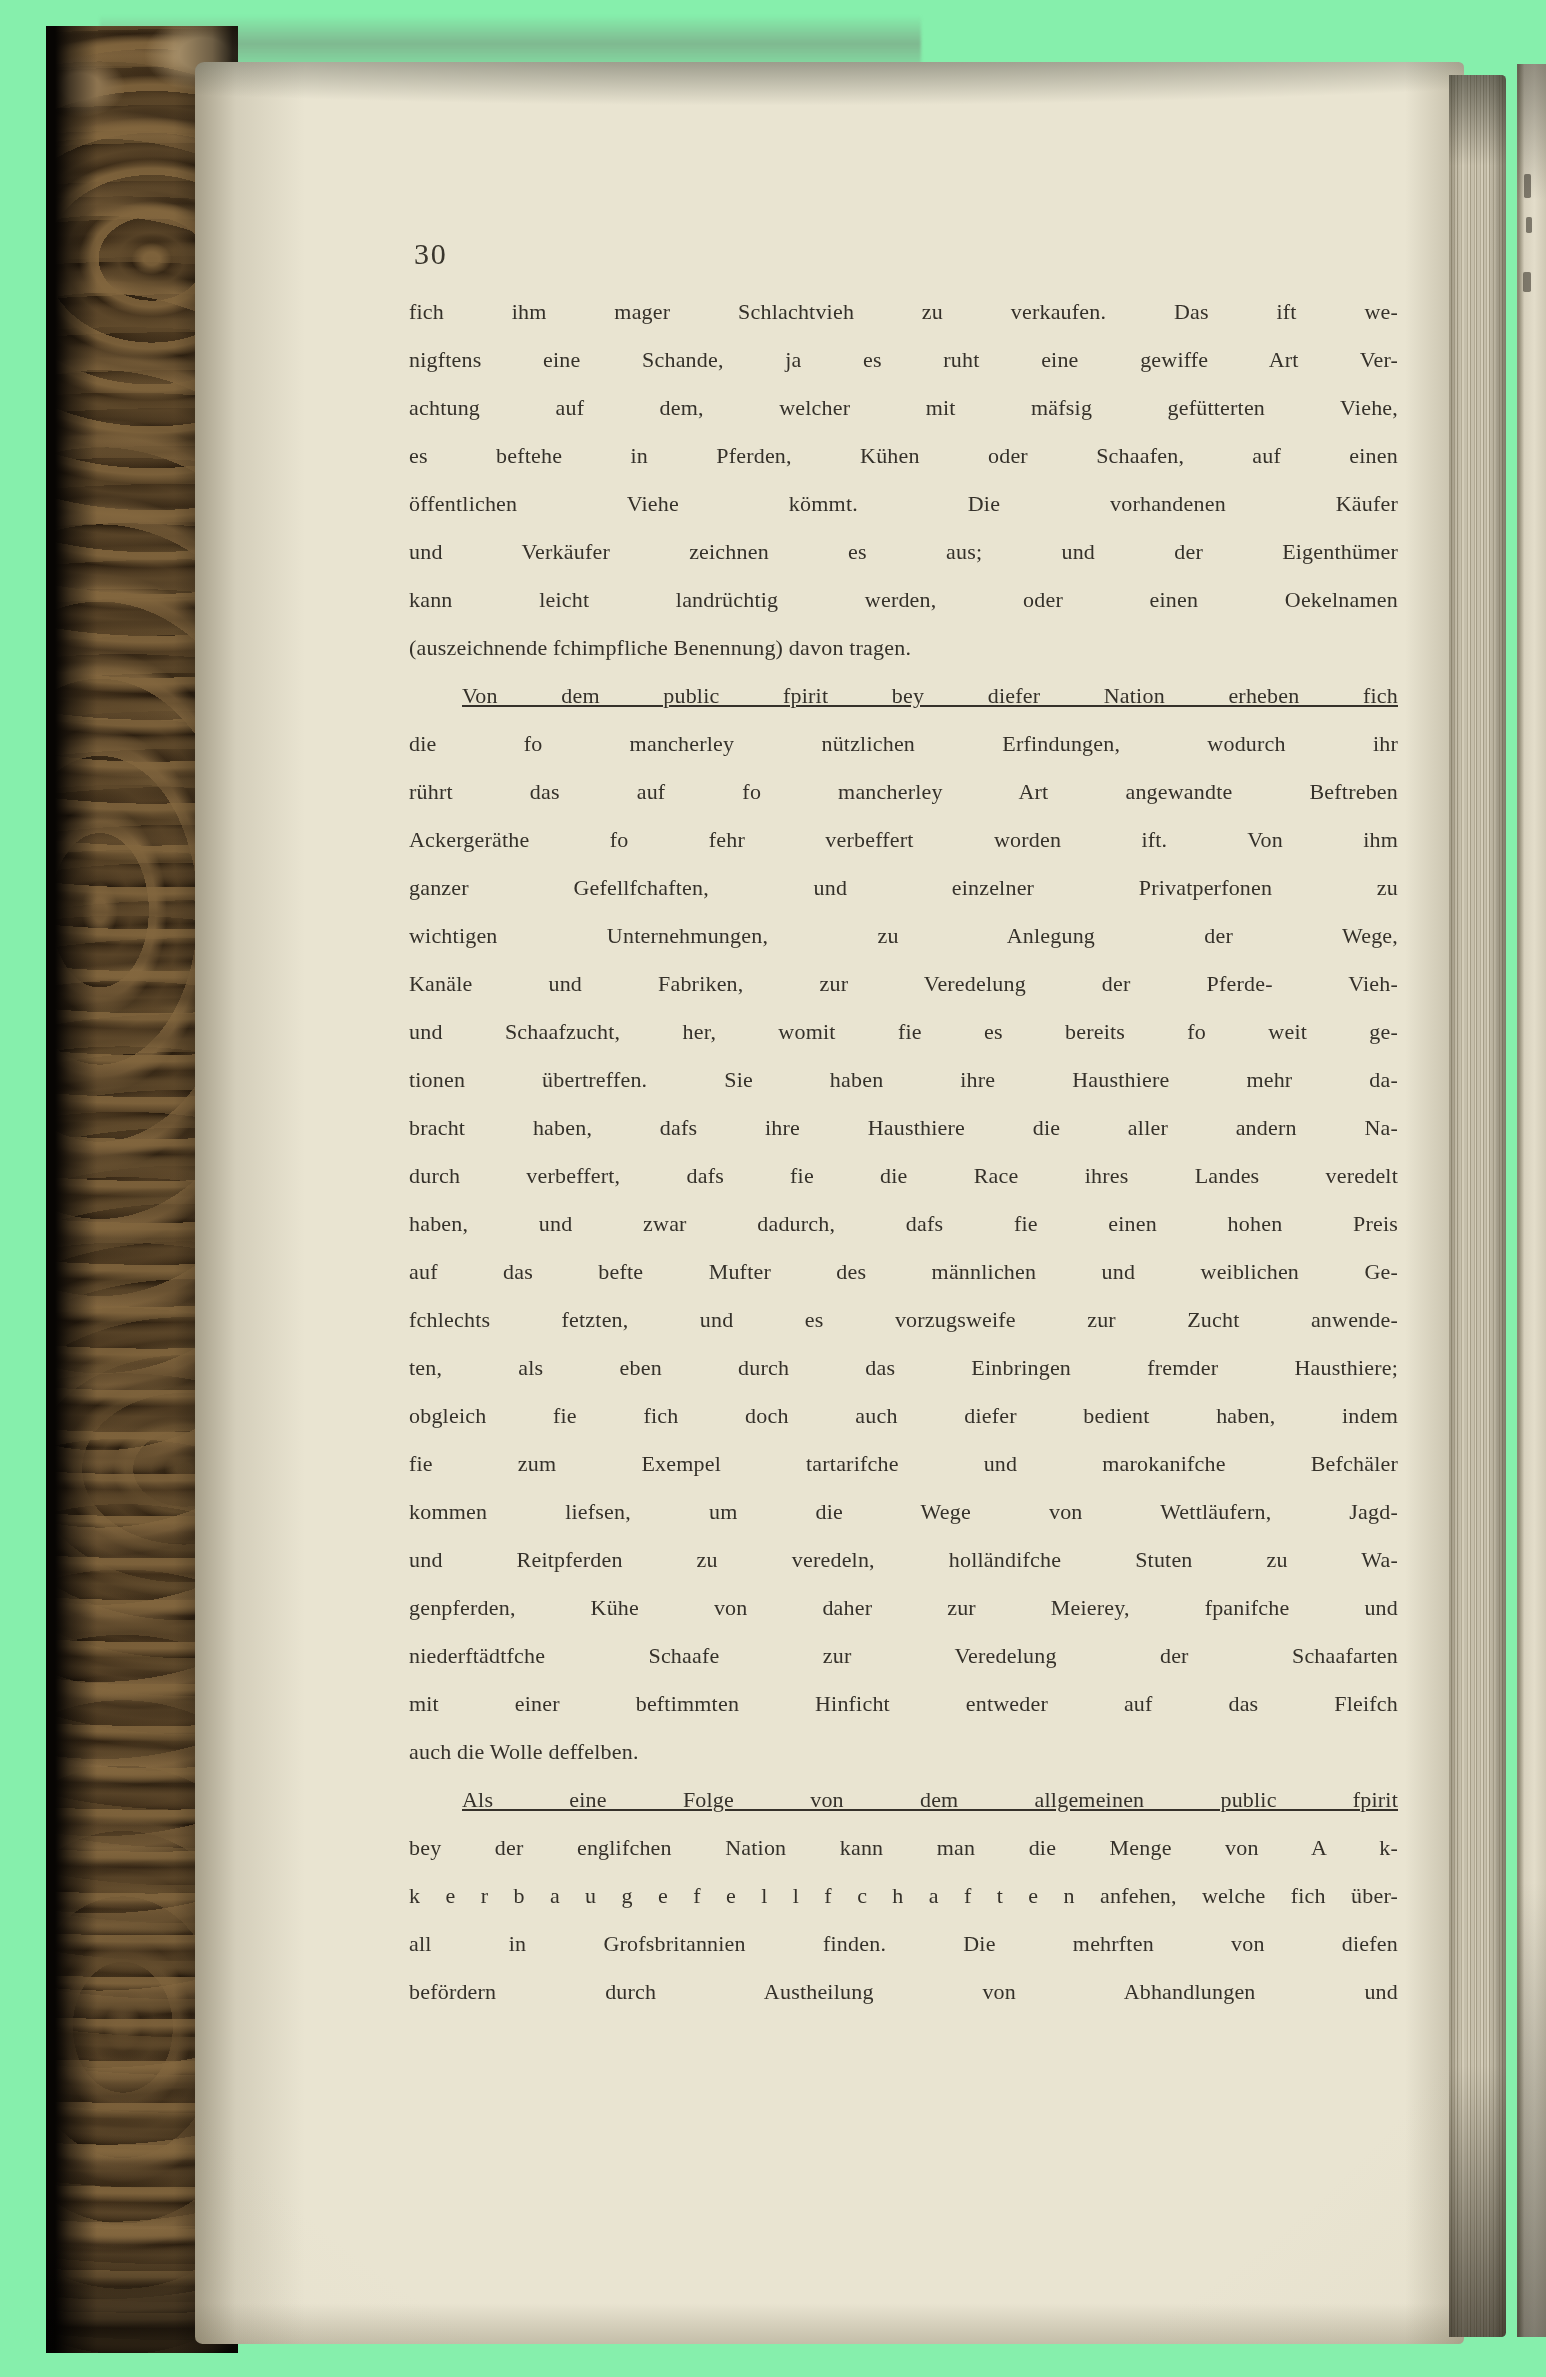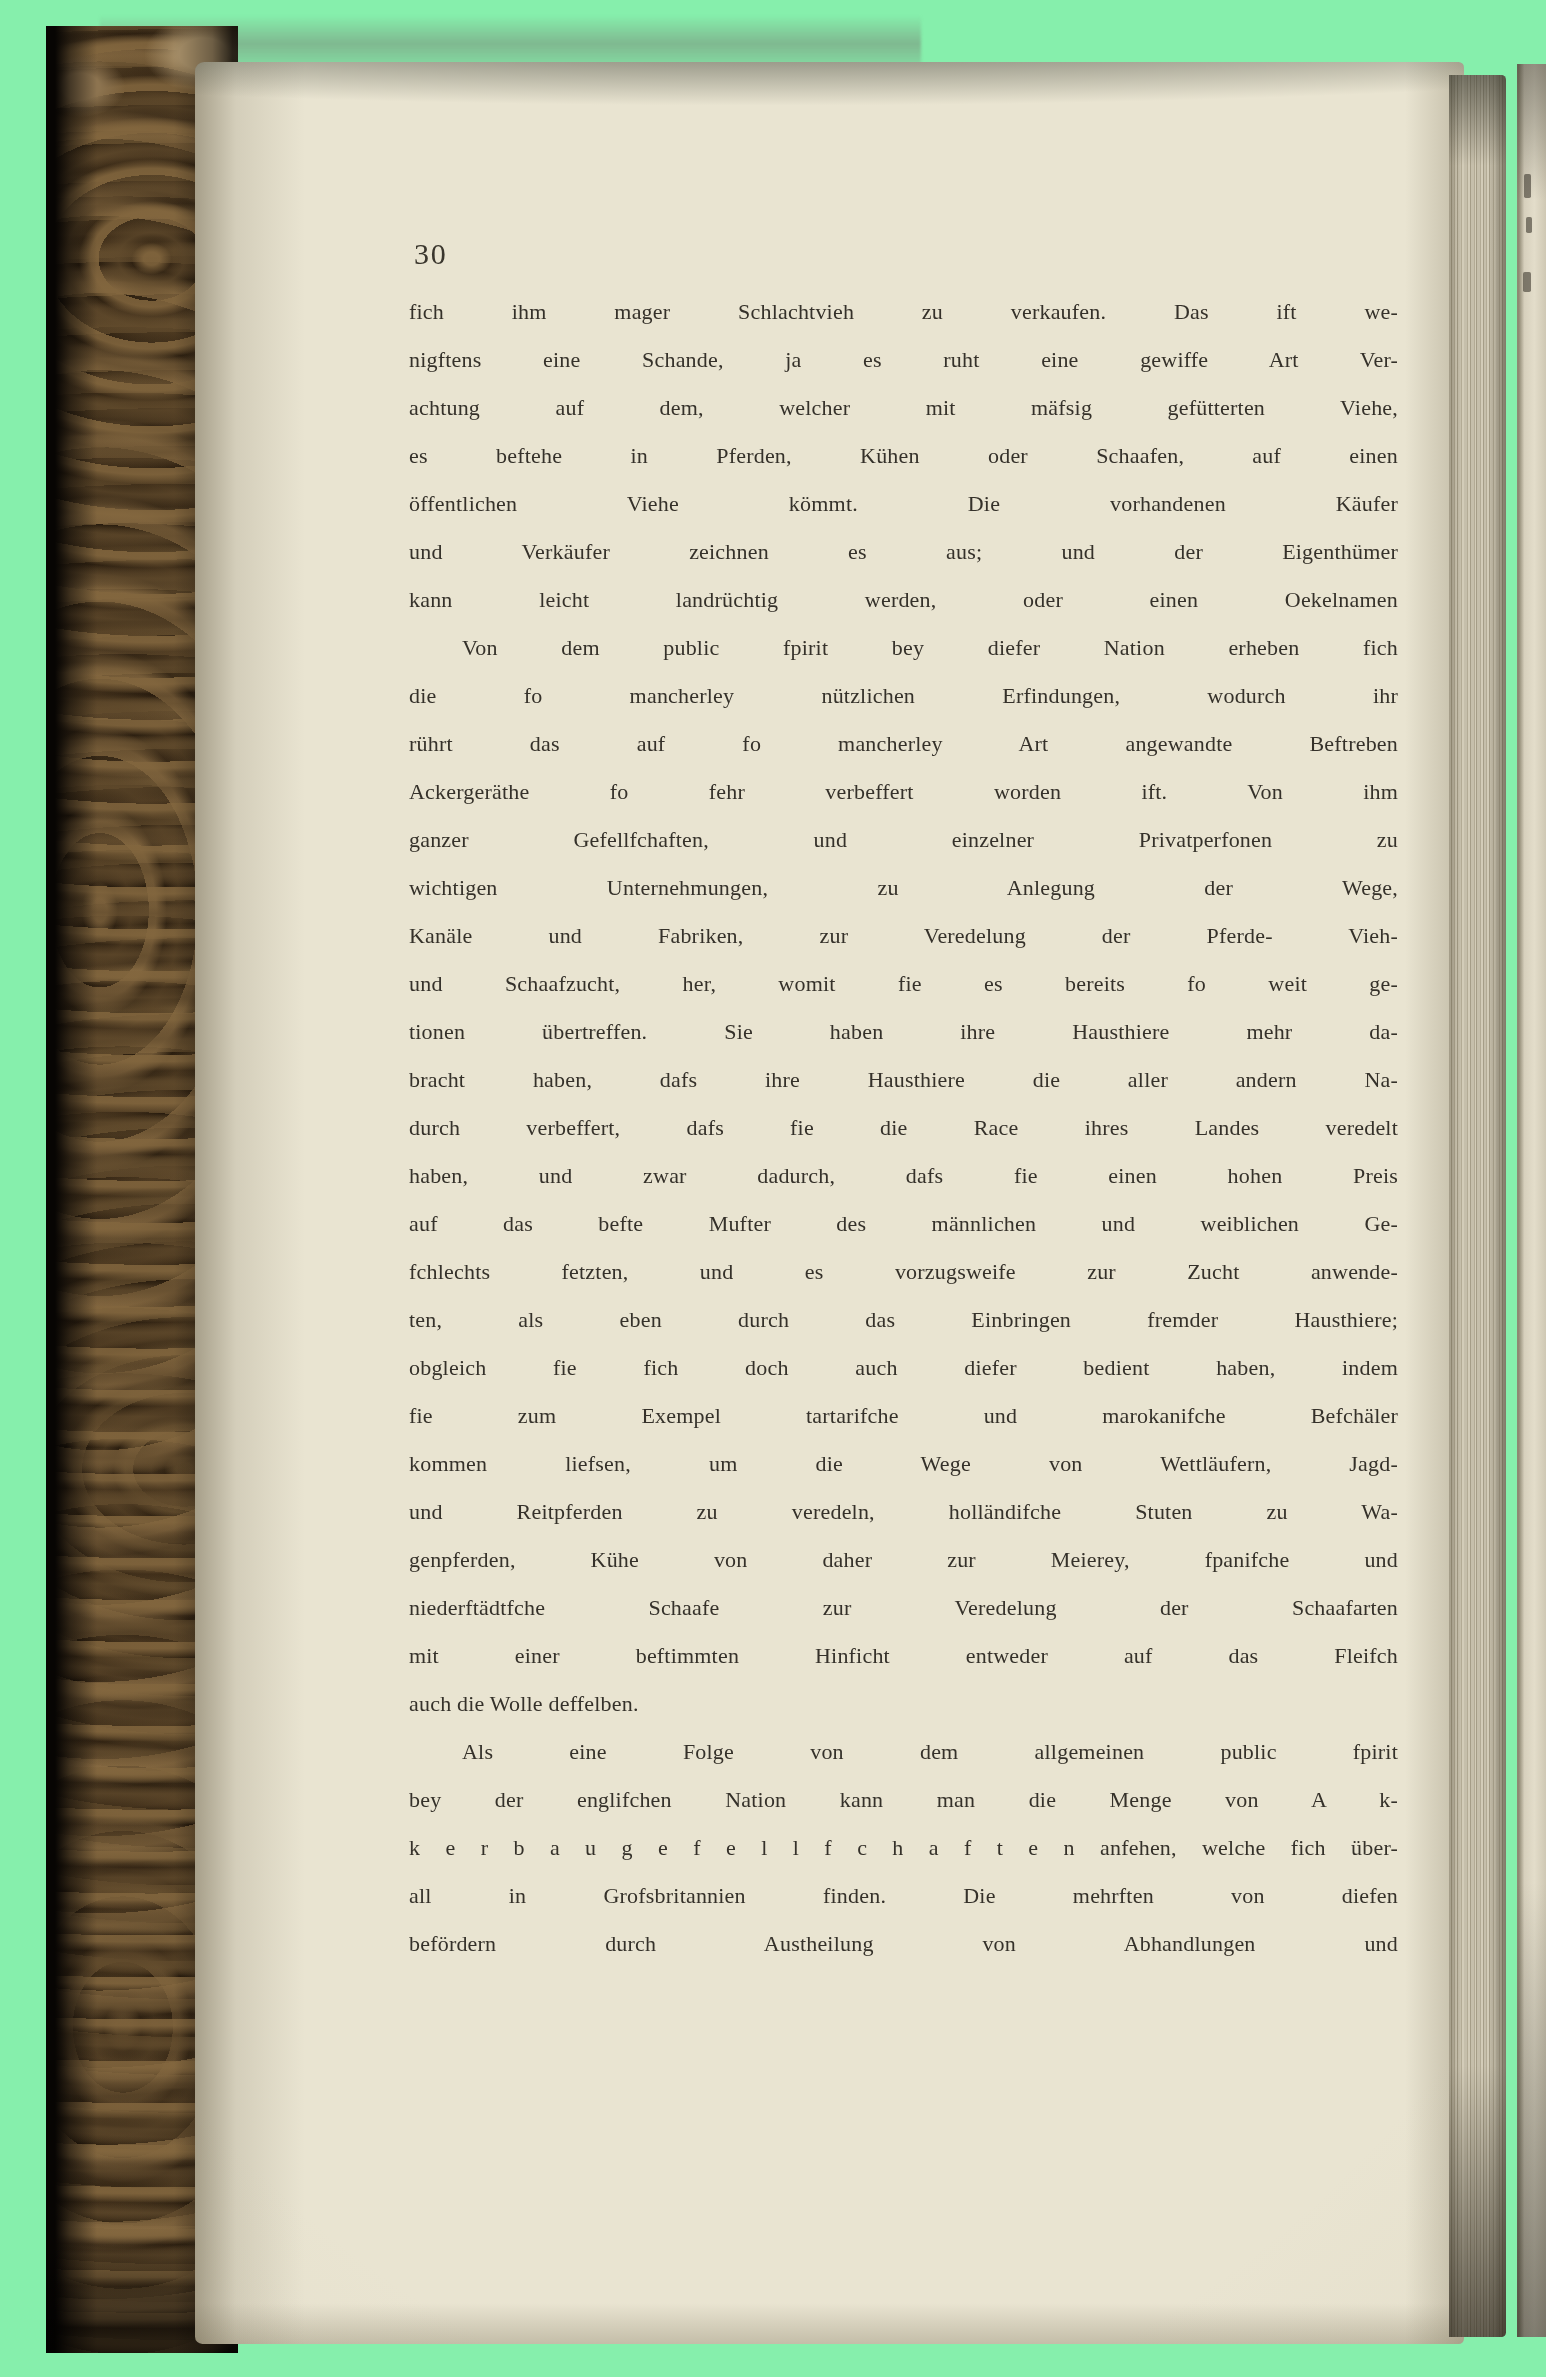--- a/index.html
+++ b/index.html
@@ -38,21 +38,21 @@
       linear-gradient(0deg, rgba(110,100,75,.3) 0, rgba(233,228,209,0) 41px),
       radial-gradient(ellipse 130% 105% at 48% 42%, rgba(233,228,209,0) 58%, rgba(186,176,146,.28) 100%);}
 
   .page-number{position:absolute;left:219px;top:175px;font-size:30px;letter-spacing:1.8px;color:#3a362d;}
 
   .text-block{position:absolute;left:214px;top:226px;width:989px;color:#35312a;}
   .line{font-size:22px;line-height:48px;white-space:nowrap;
         text-align:justify;text-align-last:justify;white-space:normal;
         letter-spacing:0.2px;}
   .line.endline{text-align-last:left;}
-  .line.indent{text-indent:53px;}
+  .line.indent{text-indent:53px;text-decoration:underline;}
 
   
   .fore-edge{position:absolute;left:1449px;top:75px;width:57px;height:2262px;border-radius:0 4.6px 4.6px 0;
     background-image:
       linear-gradient(180deg, rgba(55,55,45,.6) 0, rgba(0,0,0,0) 4%, rgba(0,0,0,0) 88%, rgba(40,35,25,.65) 100%),
       linear-gradient(90deg, rgba(90,82,62,.4) 0, rgba(0,0,0,0) 20%, rgba(0,0,0,0) 70%, rgba(60,54,40,.5) 100%),
       repeating-linear-gradient(90deg, #d3ccb8 0 1.8px, #a59d87 1.8px 2.7px, #c6bfab 2.7px 5.5px, #b3ab95 5.5px 6.4px);}
 
   
   .next-page{position:absolute;left:1517px;top:64px;width:29px;height:2273px;
@@ -77,20 +77,21 @@
   <div class="page">
     <div class="page-number">30</div>
     <div class="text-block">
         <div class="line">fich ihm mager Schlachtvieh zu verkaufen. Das ift we-</div>
         <div class="line">nigftens eine Schande, ja es ruht eine gewiffe Art Ver-</div>
         <div class="line">achtung auf dem, welcher mit mäfsig gefütterten Viehe,</div>
         <div class="line">es beftehe in Pferden, Kühen oder Schaafen, auf einen</div>
         <div class="line">öffentlichen Viehe kömmt. Die vorhandenen Käufer</div>
         <div class="line">und Verkäufer zeichnen es aus; und der Eigenthümer</div>
         <div class="line">kann leicht landrüchtig werden, oder einen Oekelnamen</div>
+        <div class="line endline">(auszeichnende fchimpfliche Benennung) davon tragen.</div>
         <div class="line indent">Von dem public fpirit bey diefer Nation erheben fich</div>
         <div class="line">die fo mancherley nützlichen Erfindungen, wodurch ihr</div>
         <div class="line">rührt das auf fo mancherley Art angewandte Beftreben</div>
         <div class="line">Ackergeräthe fo fehr verbeffert worden ift. Von ihm</div>
         <div class="line">ganzer Gefellfchaften, und einzelner Privatperfonen zu</div>
         <div class="line">wichtigen Unternehmungen, zu Anlegung der Wege,</div>
         <div class="line">Kanäle und Fabriken, zur Veredelung der Pferde- Vieh-</div>
         <div class="line">und Schaafzucht, her, womit fie es bereits fo weit ge-</div>
         <div class="line">tionen übertreffen. Sie haben ihre Hausthiere mehr da-</div>
         <div class="line">bracht haben, dafs ihre Hausthiere die aller andern Na-</div>

